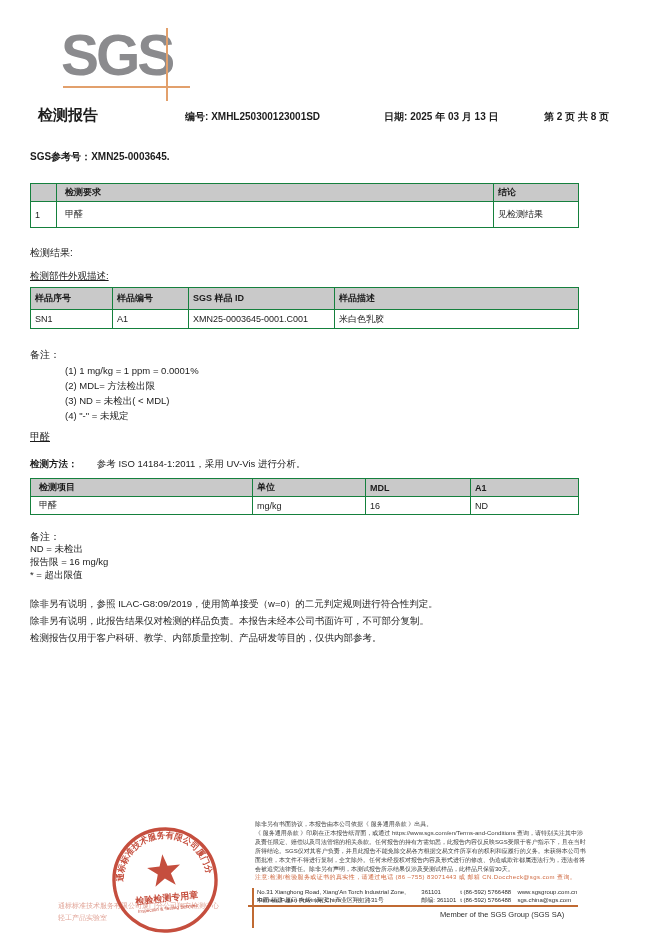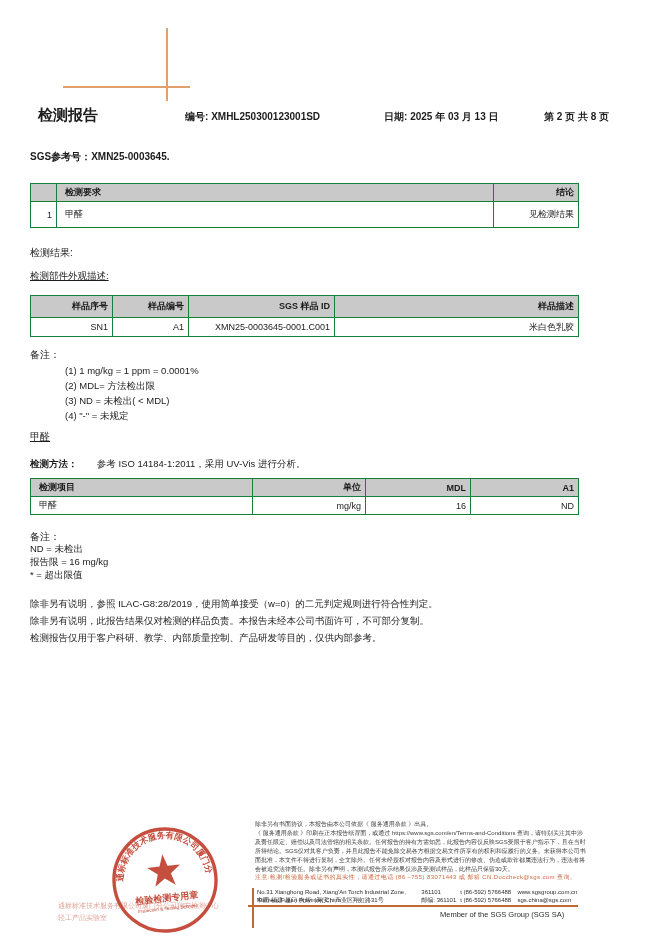--- a/index.html
+++ b/index.html
@@ -24,21 +24,21 @@
   .hdr-meta  { font-size:10px; font-weight:bold; white-space:nowrap; }
 
   .ref-line { font-size:10px; font-weight:bold; }
 
   
   table { border-collapse:collapse; table-layout:fixed; width:548px; }
   table, th, td { border:1px solid #15803d; }
   table { border-width:1.5px; }
   th { background:#c9c9c9; font-weight:bold; }
   th, td { font-size:9px; padding:2px 4px; overflow:hidden; white-space:nowrap; }
-  .c { text-align:right; } .l { text-align:left; padding-left:8px; }
+  .c { text-align:left; } .l { text-align:left; padding-left:8px; }
 
   .t1 th { height:17px; } .t1 td { height:26px; }
   .t2 th { height:22px; } .t2 td { height:19px; }
   .t3 th { height:14px; } .t3 td { height:15px; }
 
   .sec-label { font-size:10px; font-weight:normal; }
   .sec-label.u { text-decoration:underline; }
   .note-item { font-size:9.5px; line-height:15px; }
   .plain { font-size:9.5px; }
   .stmt { font-size:9.5px; line-height:17px; }
@@ -54,20 +54,21 @@
   .foot-vline { width:1.5px; background:#c06a32; }
   .member { font-size:7.5px; color:#2e2e2e; }
   .ghost-red { color:rgba(195,72,45,.5); font-size:7px; white-space:nowrap; }
   .stamp-wrap { transform:rotate(-6deg); opacity:.92; }
 </style>
 </head>
 <body>
 
 <div id="page">
 
+  <div class="abs logo-letters" style="left:61px; top:27px;">SGS</div>
   <div class="abs logo-hline" style="left:63px; top:86px; width:127px;"></div>
   <div class="abs logo-vline" style="left:166px; top:28px; height:73px;"></div>
 
   <div class="abs doc-title" style="left:38px; top:106px;">检测报告</div>
   <div class="abs hdr-meta" style="left:185px; top:110px;">
     <span>编号:</span>
     <span>XMHL250300123001SD</span>
   </div>
   <div class="abs hdr-meta" style="left:384px; top:110px;">
     <span>日期:</span>
@@ -95,21 +96,21 @@
       <td class="c">1</td>
       <td class="l">甲醛</td>
       <td class="c">见检测结果</td>
     </tr>
   </tbody>
     </table>
 
   <div class="abs sec-label" style="left:30px; top:246px;">检测结果:</div>
   <div class="abs plain" style="left:30px; top:270px; text-decoration:underline;">检测部件外观描述:</div>
 
-  <table class="abs t2" style="left:30px; top:287px;margin-top:8px;">
+  <table class="abs t2" style="left:30px; top:287px;">
     <colgroup>
         <col style="width:82px">
         <col style="width:76px">
         <col style="width:146px">
         <col style="width:244px">
       </colgroup>
     <tbody>
         <tr>
       <th class="c">样品序号</th>
       <th class="c">样品编号</th>
@@ -159,21 +160,21 @@
       <td class="c">ND</td>
     </tr>
   </tbody>
     </table>
 
   <div class="abs sec-label" style="left:30px; top:530px;">备注：</div>
   <div class="abs plain" style="left:30px; top:543px;">ND = 未检出</div>
   <div class="abs plain" style="left:30px; top:556px;">报告限 = 16 mg/kg</div>
   <div class="abs plain" style="left:30px; top:569px;">* = 超出限值</div>
 
-  <div class="abs stmt" style="left:30px; top:595px;">除非另有说明，参照 ILAC-G8:28/2019，使用简单接受（w=0）的二元判定规则进行符合性判定。</div>
+  <div class="abs stmt" style="left:30px; top:595px;">除非另有说明，参照 ILAC-G8:09/2019，使用简单接受（w=0）的二元判定规则进行符合性判定。</div>
   <div class="abs stmt" style="left:30px; top:629px;">检测报告仅用于客户科研、教学、内部质量控制、产品研发等目的，仅供内部参考。</div>
   <div class="abs stmt" style="left:30px; top:612px;">除非另有说明，此报告结果仅对检测的样品负责。本报告未经本公司书面许可，不可部分复制。</div>
 
   <div class="abs ghost-red" style="left:58px; top:901px;">通标标准技术服务有限公司厦门分公司翔安检测中心</div>
   <div class="abs ghost-red" style="left:58px; top:913px;">轻工产品实验室</div>
 
   <svg class="abs stamp-wrap" style="left:106px; top:824px;" width="118" height="112" viewBox="0 0 118 112">
     <circle cx="59" cy="56" r="51" fill="none" stroke="#c1402e" stroke-width="3.4"></circle>
     <defs>
       <path id="arcTop" d="M 59 56 m -42 0 a 42 42 0 1 1 84 0" fill="none"></path>

